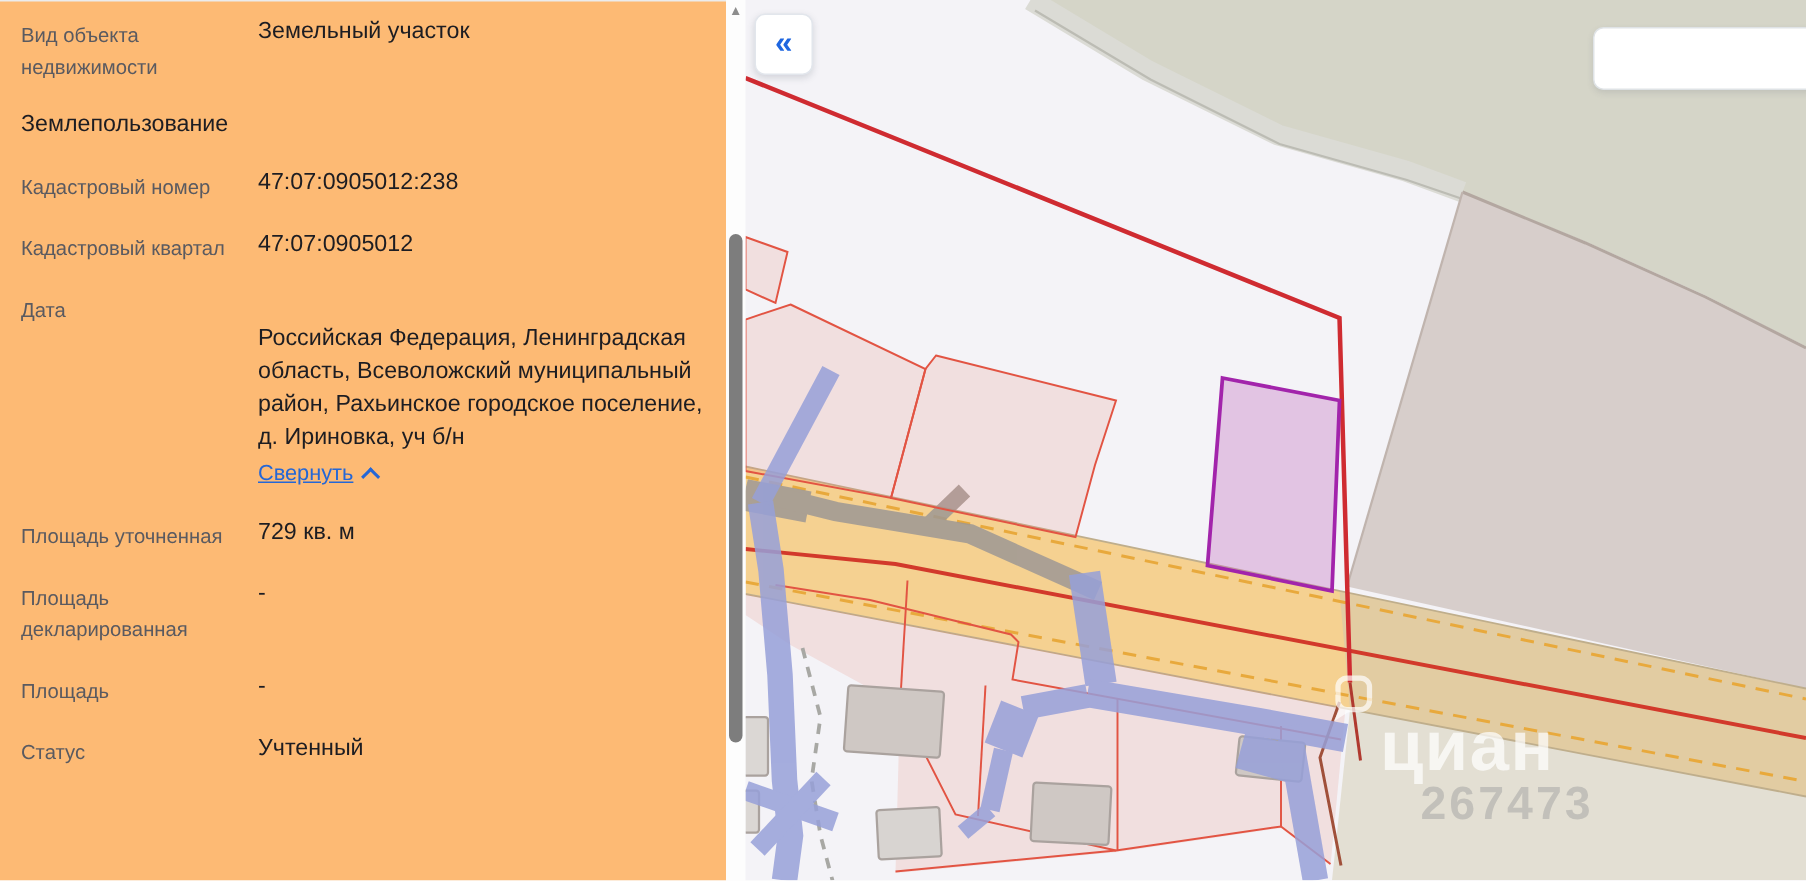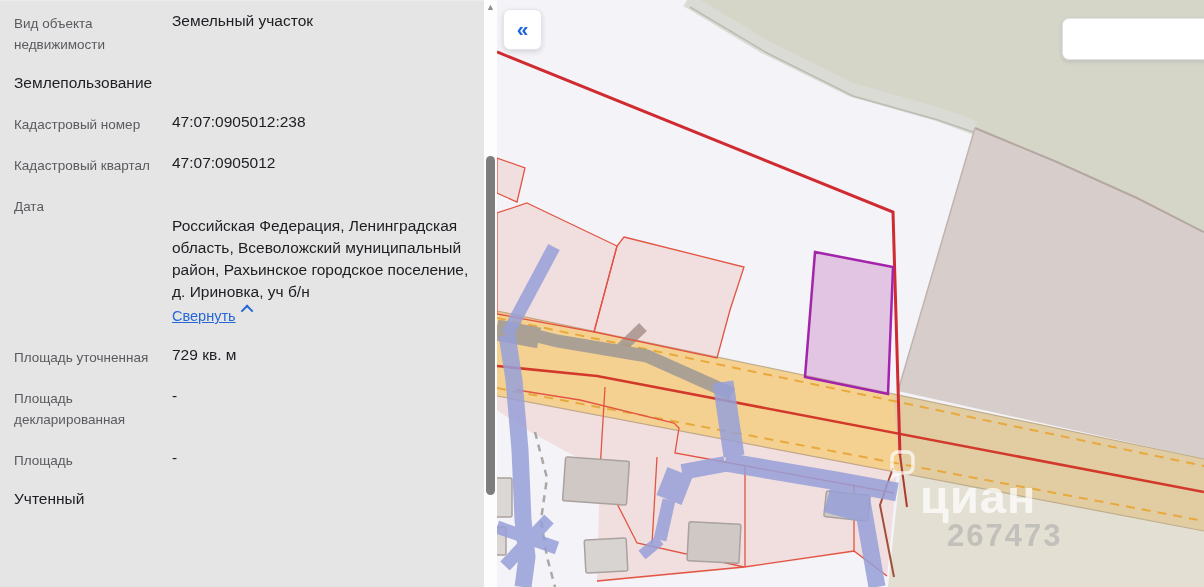--- a/index.html
+++ b/index.html
@@ -1,26 +1,26 @@
 <!DOCTYPE html>
 <html><head>
 <meta charset="utf-8">
 <style>
   * { margin:0; padding:0; box-sizing:border-box; }
   html,body { width:1204px; height:587px; overflow:hidden; background:#fff;
               font-family:"Liberation Sans", sans-serif; }
   .page { position:relative; width:1204px; height:587px; }
 
   
-  .panel { position:absolute; left:0; top:0; width:484px; height:587px; background:#e5e5e5;
+  .panel { position:absolute; left:0; top:0; width:484px; height:587px; background:#fdba74;
            border-top:1px solid #ececec; padding-top:9px; }
   .row { display:grid; grid-template-columns:158px 1fr; padding:0 10px 0 14px; margin-bottom:17px; }
   .row .lbl { font-size:13.5px; color:#5a5a60; line-height:21px; padding-top:3px; }
   .row .val { font-size:15.5px; color:#1d1d22; line-height:22px; white-space:pre-line; }
-  .addr-link { display:inline-flex; gap:8px; margin-top:2px; cursor:pointer; }
+  .addr-link { display:inline-flex; align-items:center; gap:8px; margin-top:2px; cursor:pointer; }
   .addr-link .lnk { font-size:14.5px; color:#2567d6; text-decoration:underline; }
   .chev-up { display:inline-block; width:9px; height:9px; border-left:2px solid #2567d6;
              border-top:2px solid #2567d6; transform:rotate(45deg) translateY(2px); }
 
   
   .scrollbar { position:absolute; left:484px; top:0; width:13px; height:587px; background:#fdfdfd; }
   .scroll-up { position:absolute; left:1px; top:2px; width:11px; text-align:center;
                font-size:9px; color:#8d8d8d; cursor:pointer; }
   .scroll-thumb { position:absolute; left:2px; top:156px; width:9px; height:339px;
                   background:#7d7d7d; border-radius:5px; cursor:pointer; }
@@ -84,20 +84,21 @@
       <span class="lbl">Площадь декларированная</span>
       <span class="val">-</span>
     </div>
 
     <div class="row">
       <span class="lbl">Площадь</span>
       <span class="val">-</span>
     </div>
 
     <div class="row">
+      <span class="lbl">Статус</span>
       <span class="val">Учтенный</span>
     </div>
   </div>
 
   <div class="scrollbar">
     <div class="scroll-up">▲</div>
     <div class="scroll-thumb"></div>
   </div>
 
   <div class="map">

